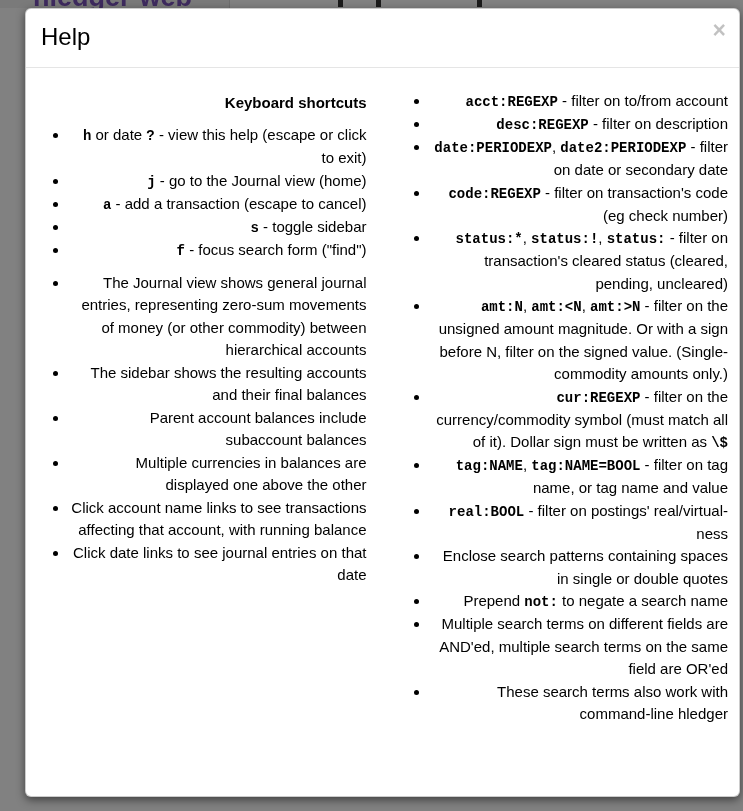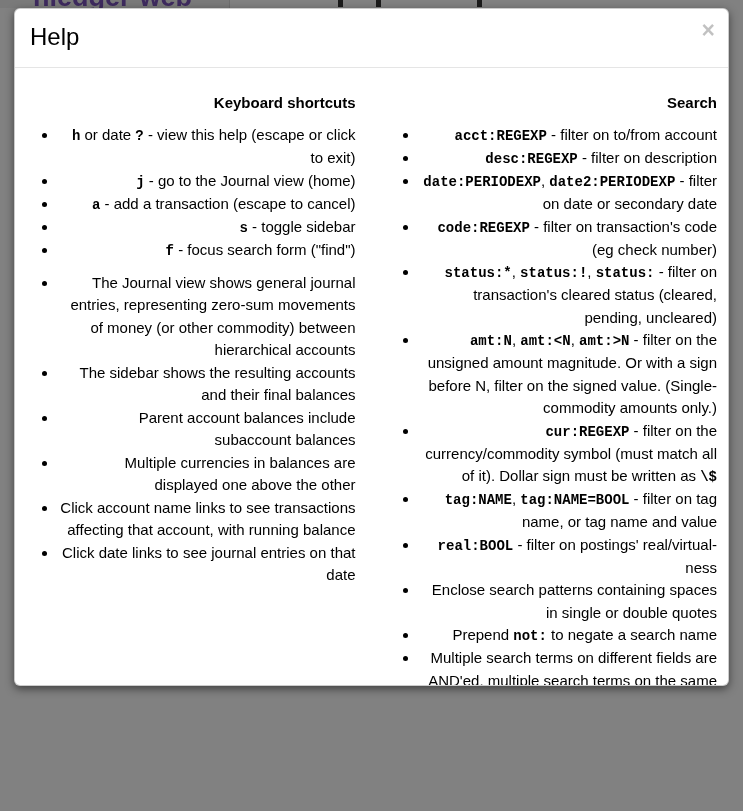--- a/index.html
+++ b/index.html
@@ -22,21 +22,21 @@
     font-size: 27px; font-weight: bold; line-height: 27px;
     color: #3e2a5e; white-space: nowrap;
   }
   .frag { position: absolute; top: 0; width: 5px; height: 7px; background: #1c1c1c; }
   .frag.f1 { left: 338px; }
   .frag.f2 { left: 376px; }
   .frag.f3 { left: 477px; }
 
   
   .modal {
-    position: absolute; left: 14px; top: 8px; width: 715px; height: 678px;
+    position: absolute; left: 25px; top: 8px; width: 715px; height: 789px;
     background: #ffffff;
     border: 1px solid rgba(0,0,0,0.2);
     border-radius: 6px;
     box-shadow: 0 3px 9px rgba(0,0,0,0.5);
     overflow: hidden;
   }
   .modal-header { position: relative; padding: 13px 15px 15px; border-bottom: 1px solid #e5e5e5; }
   .modal-title { margin: 0; font-size: 24px; font-weight: normal; line-height: 30px; color: #000; }
   .close {
     position: absolute; top: 10px; right: 13px;
@@ -95,21 +95,20 @@
             <li><span>The Journal view shows general journal entries, representing zero-sum movements of money (or other commodity) between hierarchical accounts</span></li>
             <li><span>The sidebar shows the resulting accounts and their final balances</span></li>
             <li><span>Parent account balances include subaccount balances</span></li>
             <li><span>Multiple currencies in balances are displayed one above the other</span></li>
             <li><span>Click account name links to see transactions affecting that account, with running balance</span></li>
             <li><span>Click date links to see journal entries on that date</span></li>
           </ul>
       </div>
 
       <div class="col col-right">
-        <h3 class="section-heading">Search</h3>
         <ul>
             <li><code>acct:REGEXP</code><span> - filter on to/from account</span></li>
             <li><code>desc:REGEXP</code><span> - filter on description</span></li>
             <li><code>date:PERIODEXP</code><span>, </span><code>date2:PERIODEXP</code><span> - filter on date or secondary date</span></li>
             <li><code>code:REGEXP</code><span> - filter on transaction's code (eg check number)</span></li>
             <li><code>status:*</code><span>, </span><code>status:!</code><span>, </span><code>status:</code><span> - filter on transaction's cleared status (cleared, pending, uncleared)</span></li>
             <li><code>amt:N</code><span>, </span><code>amt:&lt;N</code><span>, </span><code>amt:&gt;N</code><span> - filter on the unsigned amount magnitude. Or with a sign before N, filter on the signed value. (Single-commodity amounts only.)</span></li>
             <li><code>cur:REGEXP</code><span> - filter on the currency/commodity symbol (must match all of it). Dollar sign must be written as </span><code>\$</code></li>
             <li><code>tag:NAME</code><span>, </span><code>tag:NAME=BOOL</code><span> - filter on tag name, or tag name and value</span></li>
             <li><code>real:BOOL</code><span> - filter on postings' real/virtual-ness</span></li>

